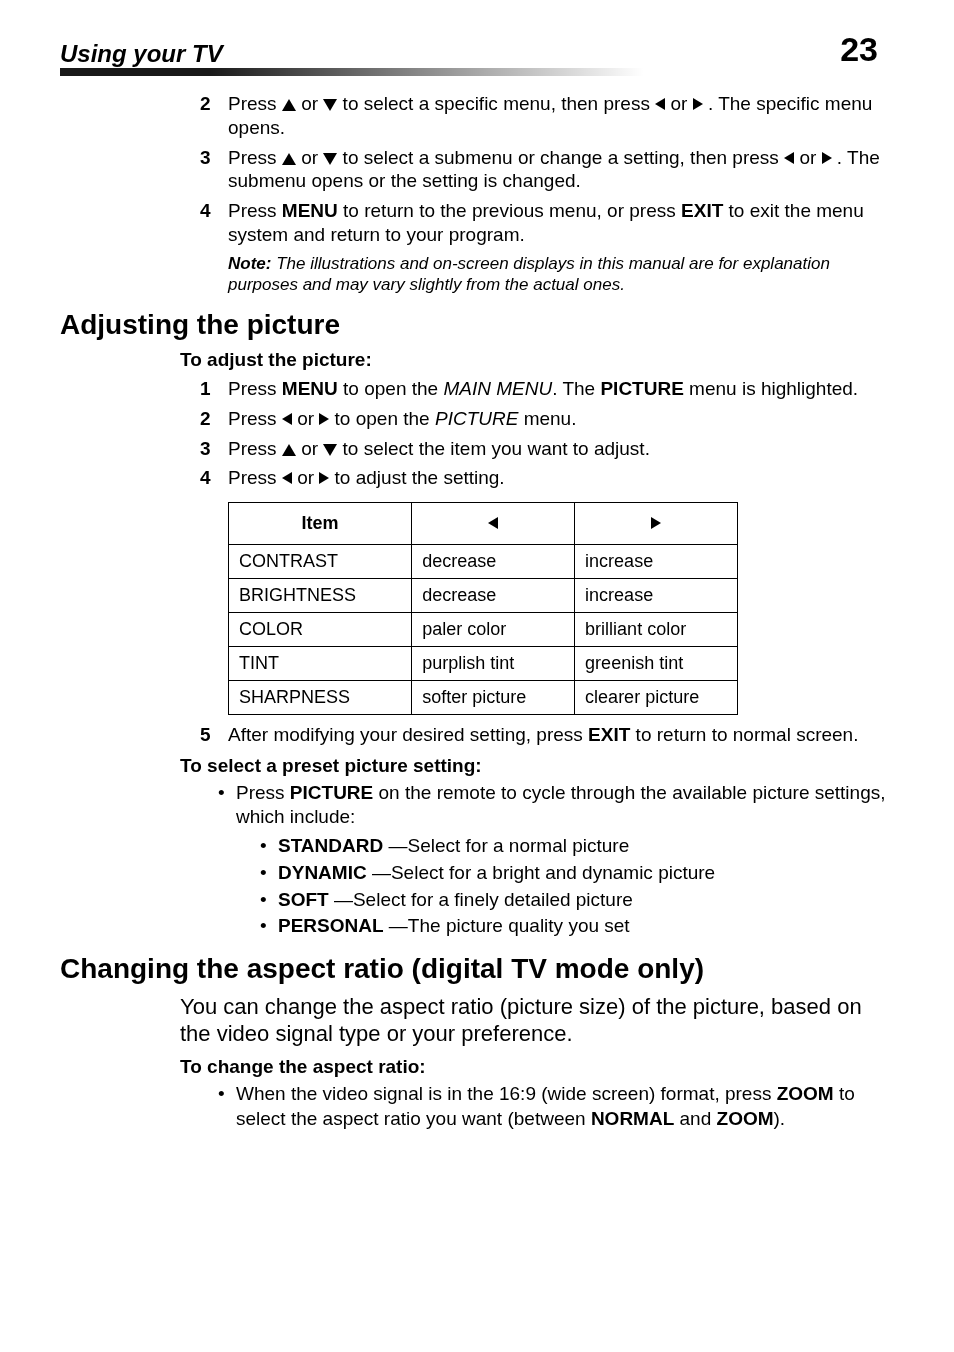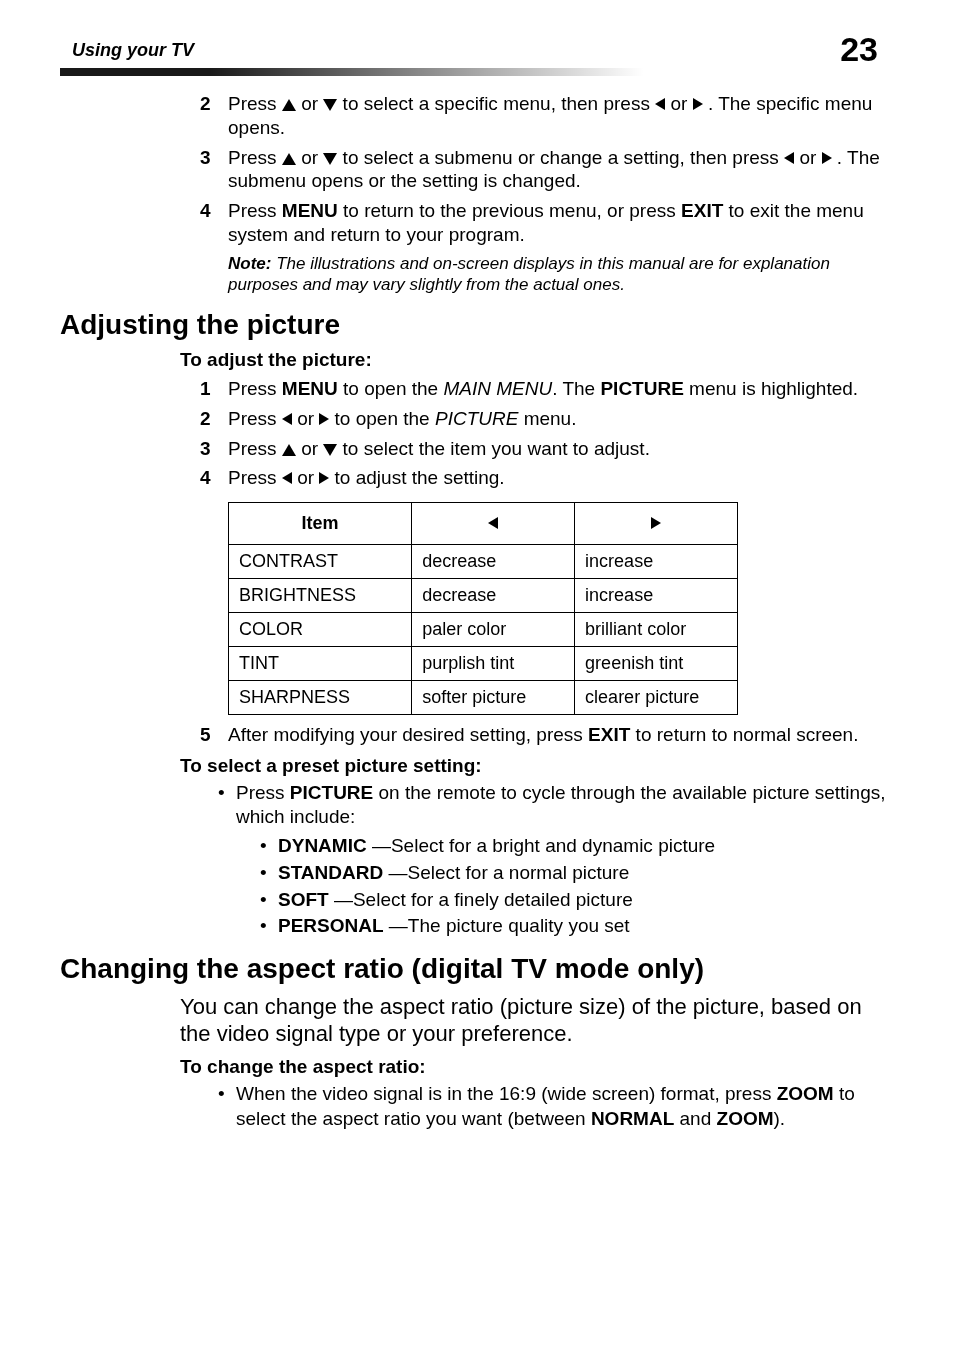--- a/index.html
+++ b/index.html
@@ -12,23 +12,23 @@
     background: #fff;
   }
   .header-row {
     position: relative;
     height: 40px;
     margin-bottom: 12px;
   }
   .header-title {
     font-style: italic;
     font-weight: 600;
-    font-size: 18px;
-    position: absolute;
-    left: 12px;
+    font-size: 24px;
+    position: absolute;
+    left: 0;
     top: 0;
   }
   .header-page {
     font-weight: 700;
     font-size: 34px;
     position: absolute;
     right: 16px;
     top: -10px;
   }
   .header-grad {
@@ -253,22 +253,22 @@
     </div>
   </div>
 </div>
 
 <div class="sub-proc">To select a preset picture setting:</div>
 <div class="step-block">
   <ul class="bullets">
     <li>
       <span>Press </span><span class="bold">PICTURE</span><span> on the remote to cycle through the available picture settings, which include:</span>
       <ul class="bullets">
+        <li><span class="bold">STANDARD</span><span> —Select for a normal picture</span></li>
         <li><span class="bold">DYNAMIC</span><span> —Select for a bright and dynamic picture</span></li>
-        <li><span class="bold">STANDARD</span><span> —Select for a normal picture</span></li>
         <li><span class="bold">SOFT</span><span> —Select for a finely detailed picture</span></li>
         <li><span class="bold">PERSONAL</span><span> —The picture quality you set</span></li>
       </ul>
     </li>
   </ul>
 </div>
 
 <h2 class="section">Changing the aspect ratio (digital TV mode only)</h2>
 <div class="para">You can change the aspect ratio (picture size) of the picture, based on the video signal type or your preference.</div>
 <div class="sub-proc">To change the aspect ratio:</div>

